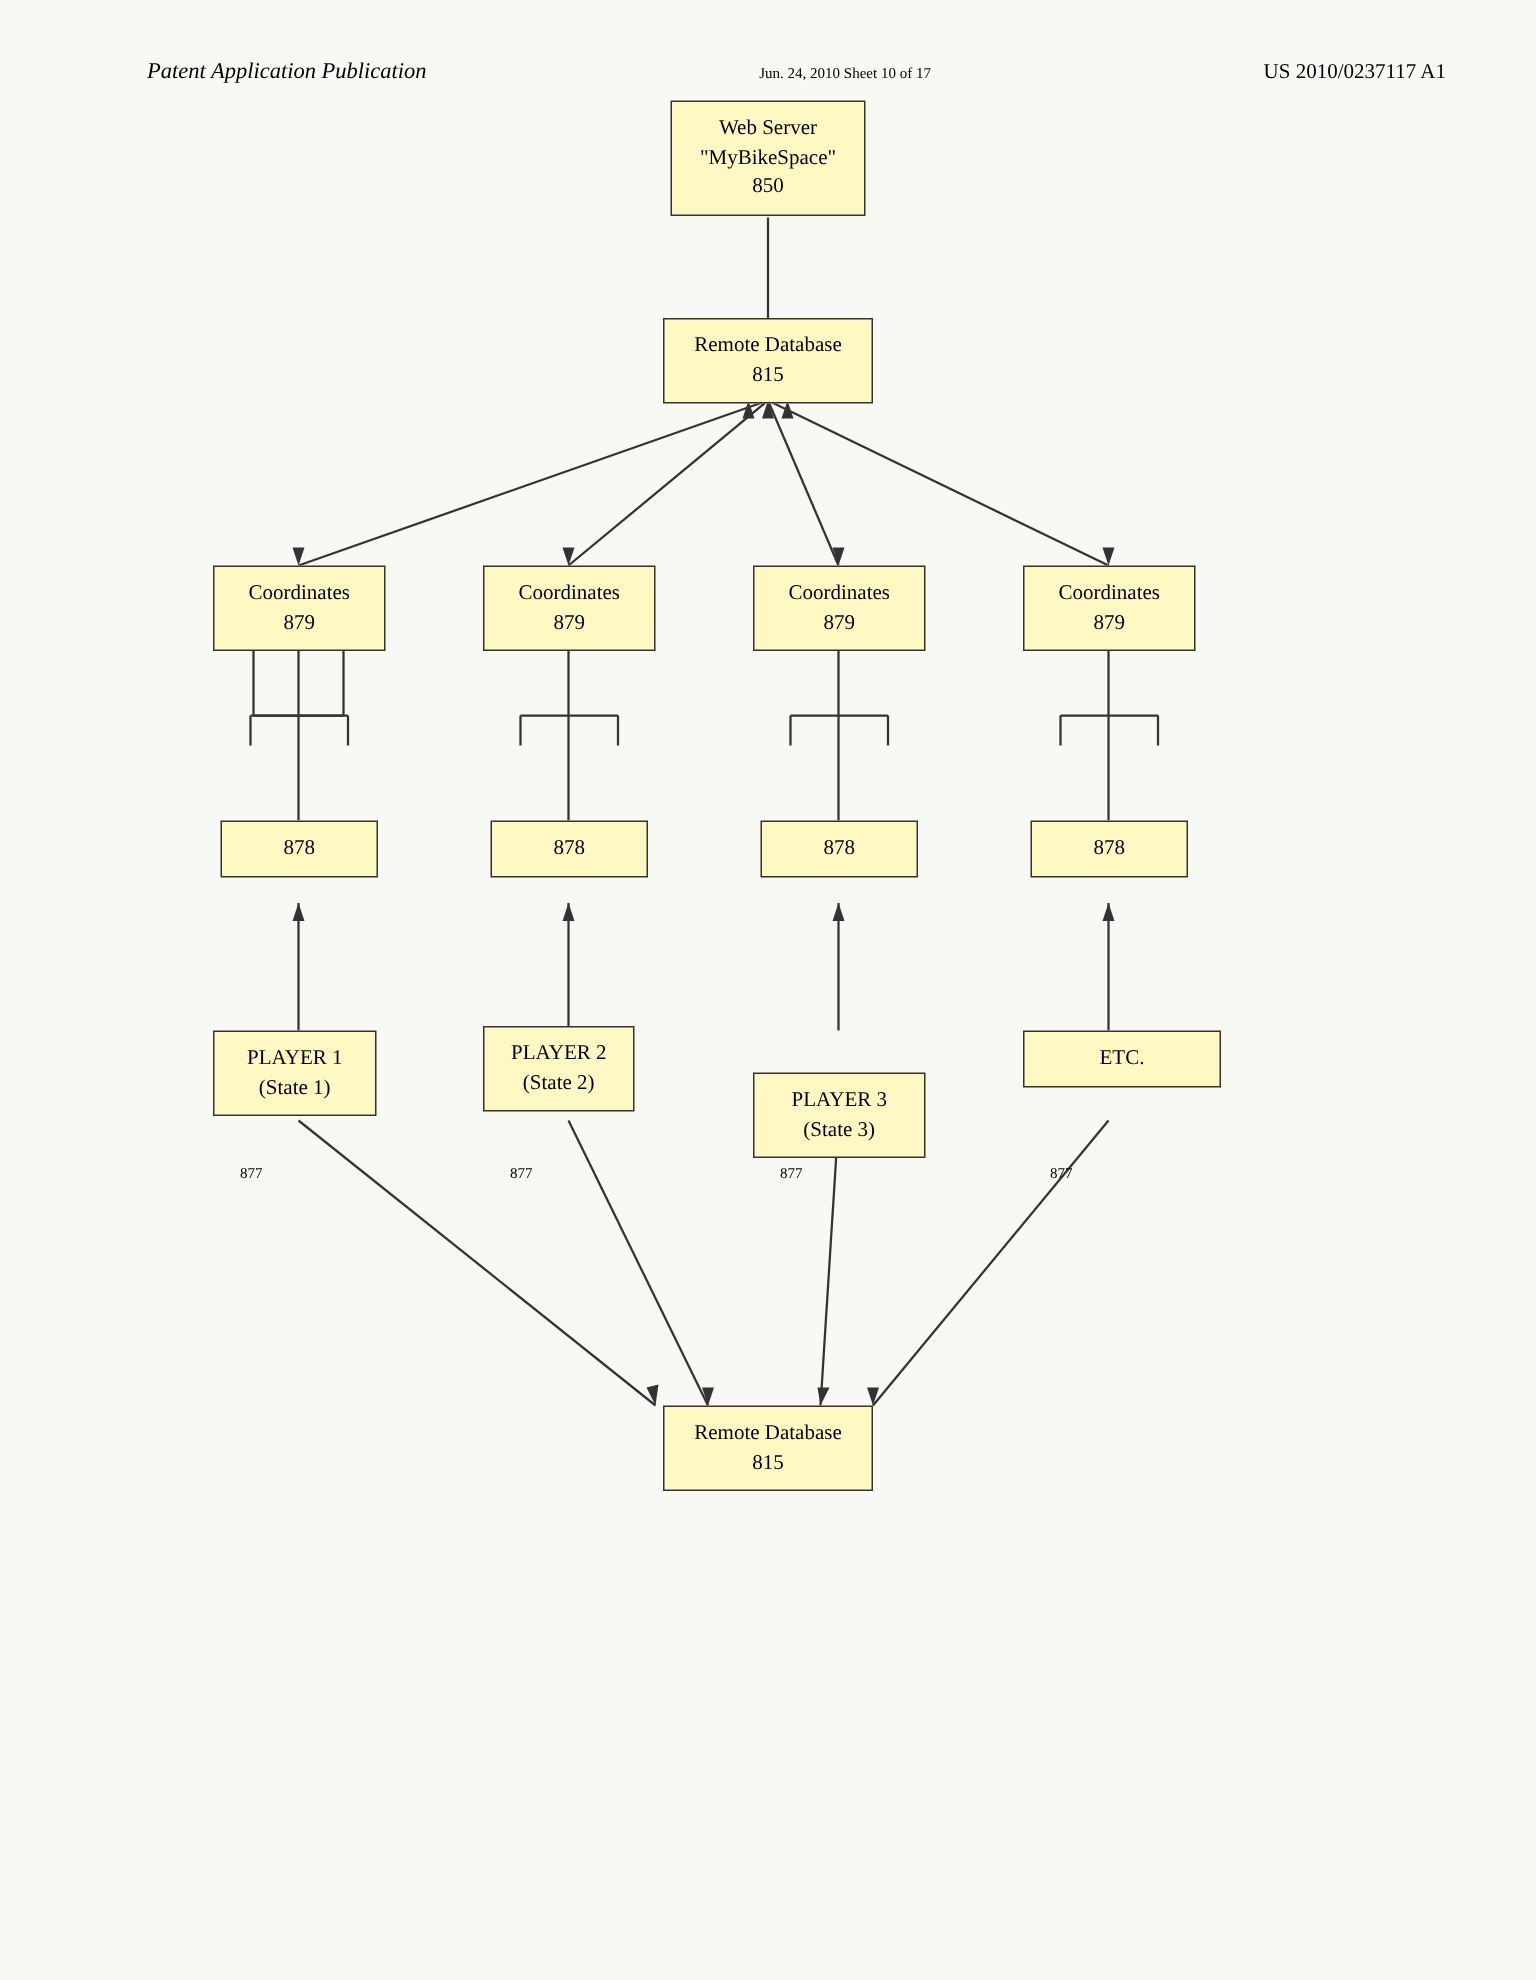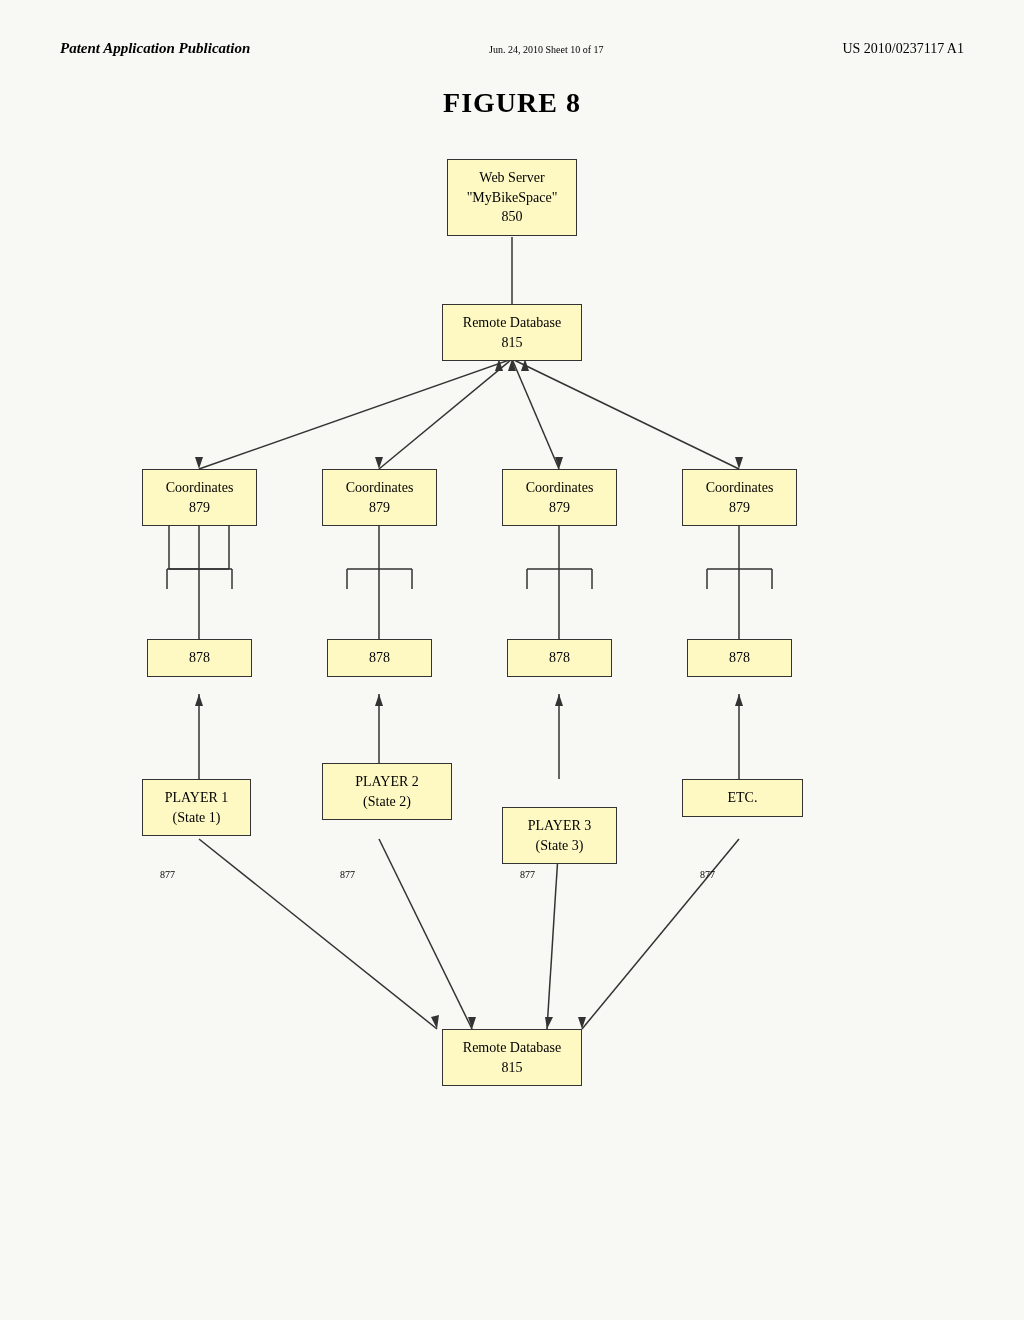--- a/index.html
+++ b/index.html
@@ -25,22 +25,23 @@
       display: flex;
       justify-content: space-between;
       align-items: baseline;
       border-bottom: none;
       margin-bottom: 10px;
       font-size: 14px;
     }
 
     .header-left {
       font-style: italic;
-      font-weight: bold;
+      font-weight: normal;
       font-size: 15px;
+      margin-left: 38px;
     }
 
     .header-center {
       font-size: 10px;
     }
 
     .header-right {
       font-size: 14px;
     }
 
@@ -133,33 +134,33 @@
     }
 
     .box-player1 {
       width: 109px;
       top: 620px;
       left: 60px;
       font-family: Liberation Serif, serif;
     }
 
     .box-player2 {
-      width: 130px;
-      top: 604px;
+      width: 101px;
+      top: 617px;
       left: 240px;
     }
 
     .box-player3 {
       width: 115px;
       top: 648px;
       left: 420px;
     }
 
     .box-etc {
-      width: 121px;
+      width: 132px;
       top: 620px;
       left: 600px;
     }
 
     .box-remote-db-bottom {
       width: 140px;
       top: 870px;
       left: 360px;
     }
 
@@ -189,21 +190,20 @@
 <body>
 
 <div class="page">
 
   <div class="header">
     <span class="header-left">Patent Application Publication</span>
     <span class="header-center">Jun. 24, 2010   Sheet 10 of 17</span>
     <span class="header-right">US 2010/0237117 A1</span>
   </div>
 
-  <div class="figure-title">FIGURE 8</div>
 
   <div class="diagram">
 
     <svg class="lines-svg" xmlns="http://www.w3.org/2000/svg">
 
       <line x1="430" y1="78" x2="430" y2="145" stroke="#333" stroke-width="1.5"></line>
 
       <line x1="430" y1="200" x2="117" y2="310" stroke="#333" stroke-width="1.5"></line>
 
       <line x1="430" y1="200" x2="297" y2="310" stroke="#333" stroke-width="1.5"></line>

